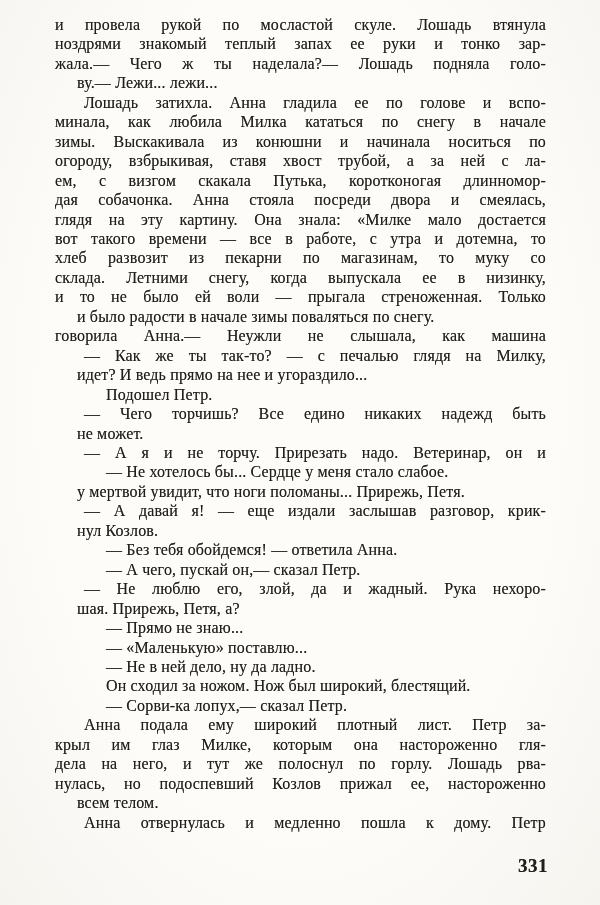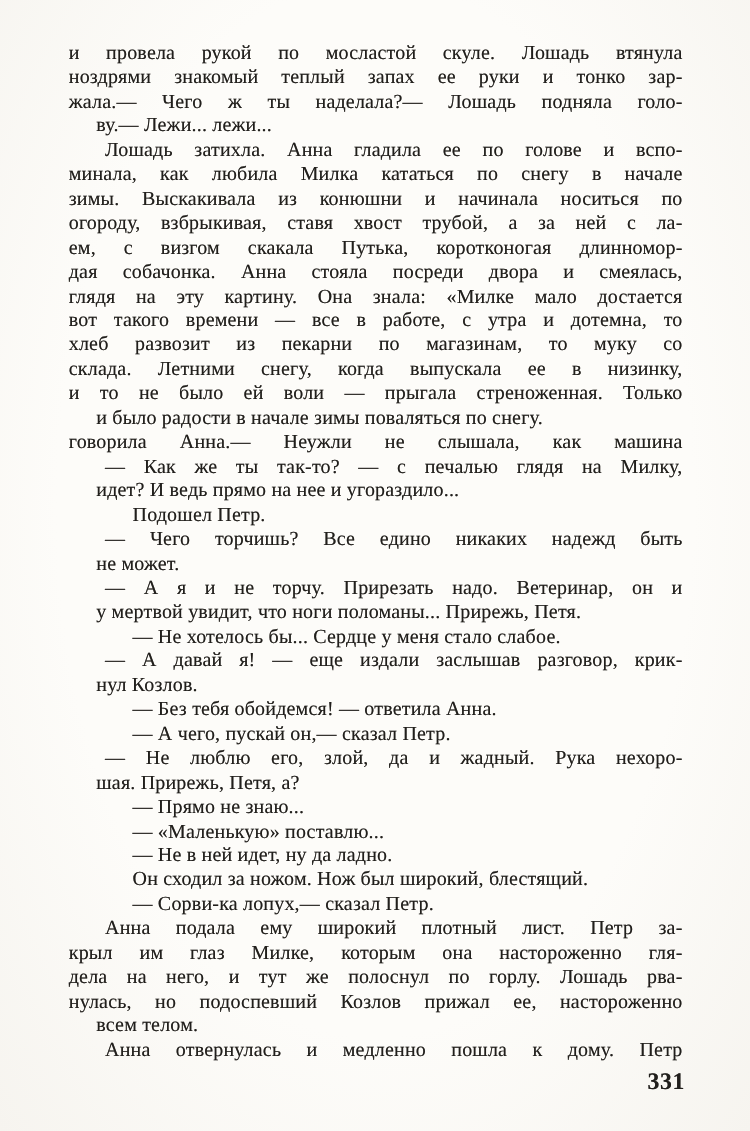--- a/index.html
+++ b/index.html
@@ -14,21 +14,21 @@
     margin: 0 auto;
     background: #fbfaf6;
     background-image: radial-gradient(ellipse at 50% 45%, #fdfcf9 60%, #f6f4ef 100%);
     font-family: "Liberation Serif", "DejaVu Serif", serif;
     color: #211f1c;
     overflow: hidden;
   }
   .text-block {
     position: absolute;
     left: 55px;
-    top: 33px;
+    top: 15px;
     width: 491px;
   }
   .line {
     font-size: 16px;
     line-height: 19.45px;
     letter-spacing: 0.15px;
     text-align: justify;
     text-align-last: justify;
     text-shadow: 0 0 0.4px rgba(25, 22, 18, 0.55);
     white-space: normal;
@@ -71,31 +71,31 @@
       <div class="line">склада. Летними снегу, когда выпускала ее в низинку,</div>
       <div class="line">и то не было ей воли — прыгала стреноженная. Только</div>
       <div class="line last">и было радости в начале зимы поваляться по снегу.</div>
       <div class="line">говорила Анна.— Неужли не слышала, как машина</div>
       <div class="line indent">— Как же ты так-то? — с печалью глядя на Милку,</div>
       <div class="line last">идет? И ведь прямо на нее и угораздило...</div>
       <div class="line indent last">Подошел Петр.</div>
       <div class="line indent">— Чего торчишь? Все едино никаких надежд быть</div>
       <div class="line last">не может.</div>
       <div class="line indent">— А я и не торчу. Прирезать надо. Ветеринар, он и</div>
+      <div class="line indent last">— Не хотелось бы... Сердце у меня стало слабое.</div>
       <div class="line last">у мертвой увидит, что ноги поломаны... Прирежь, Петя.</div>
-      <div class="line indent last">— Не хотелось бы... Сердце у меня стало слабое.</div>
       <div class="line indent">— А давай я! — еще издали заслышав разговор, крик-</div>
       <div class="line last">нул Козлов.</div>
       <div class="line indent last">— Без тебя обойдемся! — ответила Анна.</div>
       <div class="line indent last">— А чего, пускай он,— сказал Петр.</div>
       <div class="line indent">— Не люблю его, злой, да и жадный. Рука нехоро-</div>
       <div class="line last">шая. Прирежь, Петя, а?</div>
       <div class="line indent last">— Прямо не знаю...</div>
       <div class="line indent last">— «Маленькую» поставлю...</div>
-      <div class="line indent last">— Не в ней идет, ну да ладно.</div>
+      <div class="line indent last">— Не в ней дело, ну да ладно.</div>
       <div class="line indent last">Он сходил за ножом. Нож был широкий, блестящий.</div>
       <div class="line indent last">— Сорви-ка лопух,— сказал Петр.</div>
       <div class="line indent">Анна подала ему широкий плотный лист. Петр за-</div>
       <div class="line">крыл им глаз Милке, которым она настороженно гля-</div>
       <div class="line">дела на него, и тут же полоснул по горлу. Лошадь рва-</div>
       <div class="line">нулась, но подоспевший Козлов прижал ее, настороженно</div>
       <div class="line last">всем телом.</div>
       <div class="line indent">Анна отвернулась и медленно пошла к дому. Петр</div>
     </div>
   <div class="page-number">331</div>

